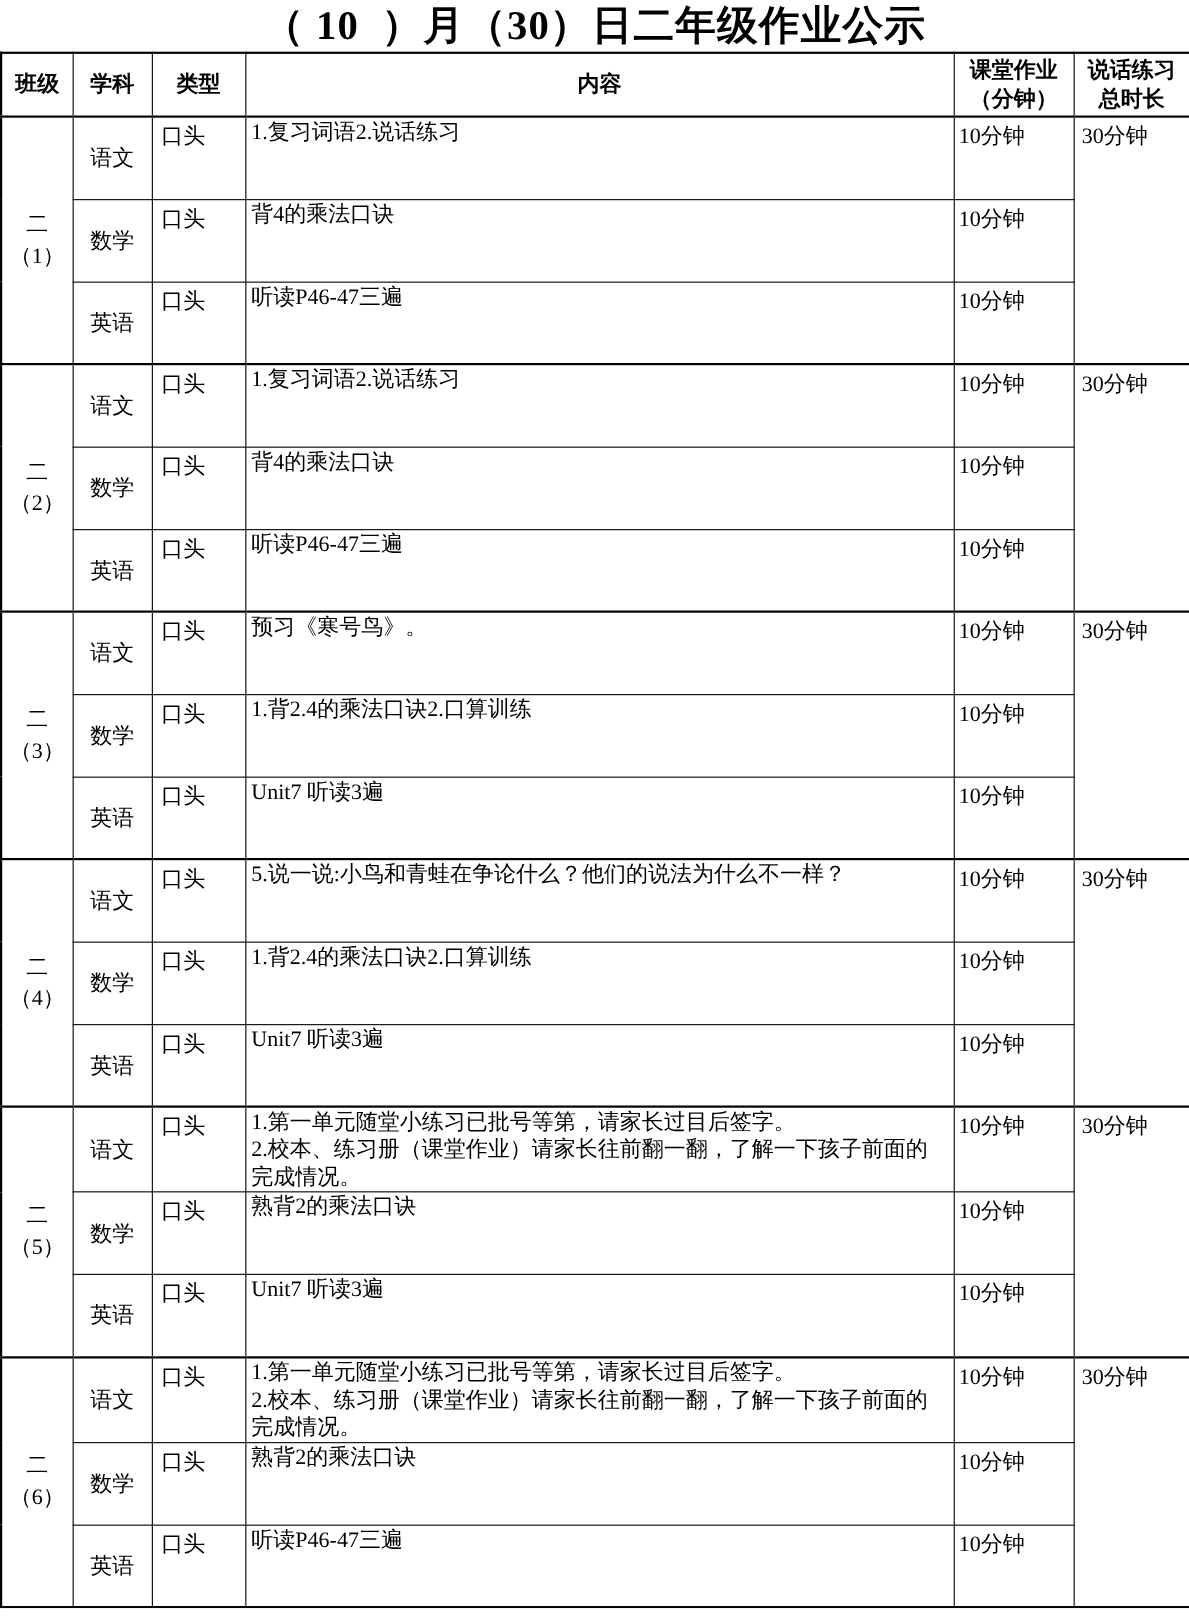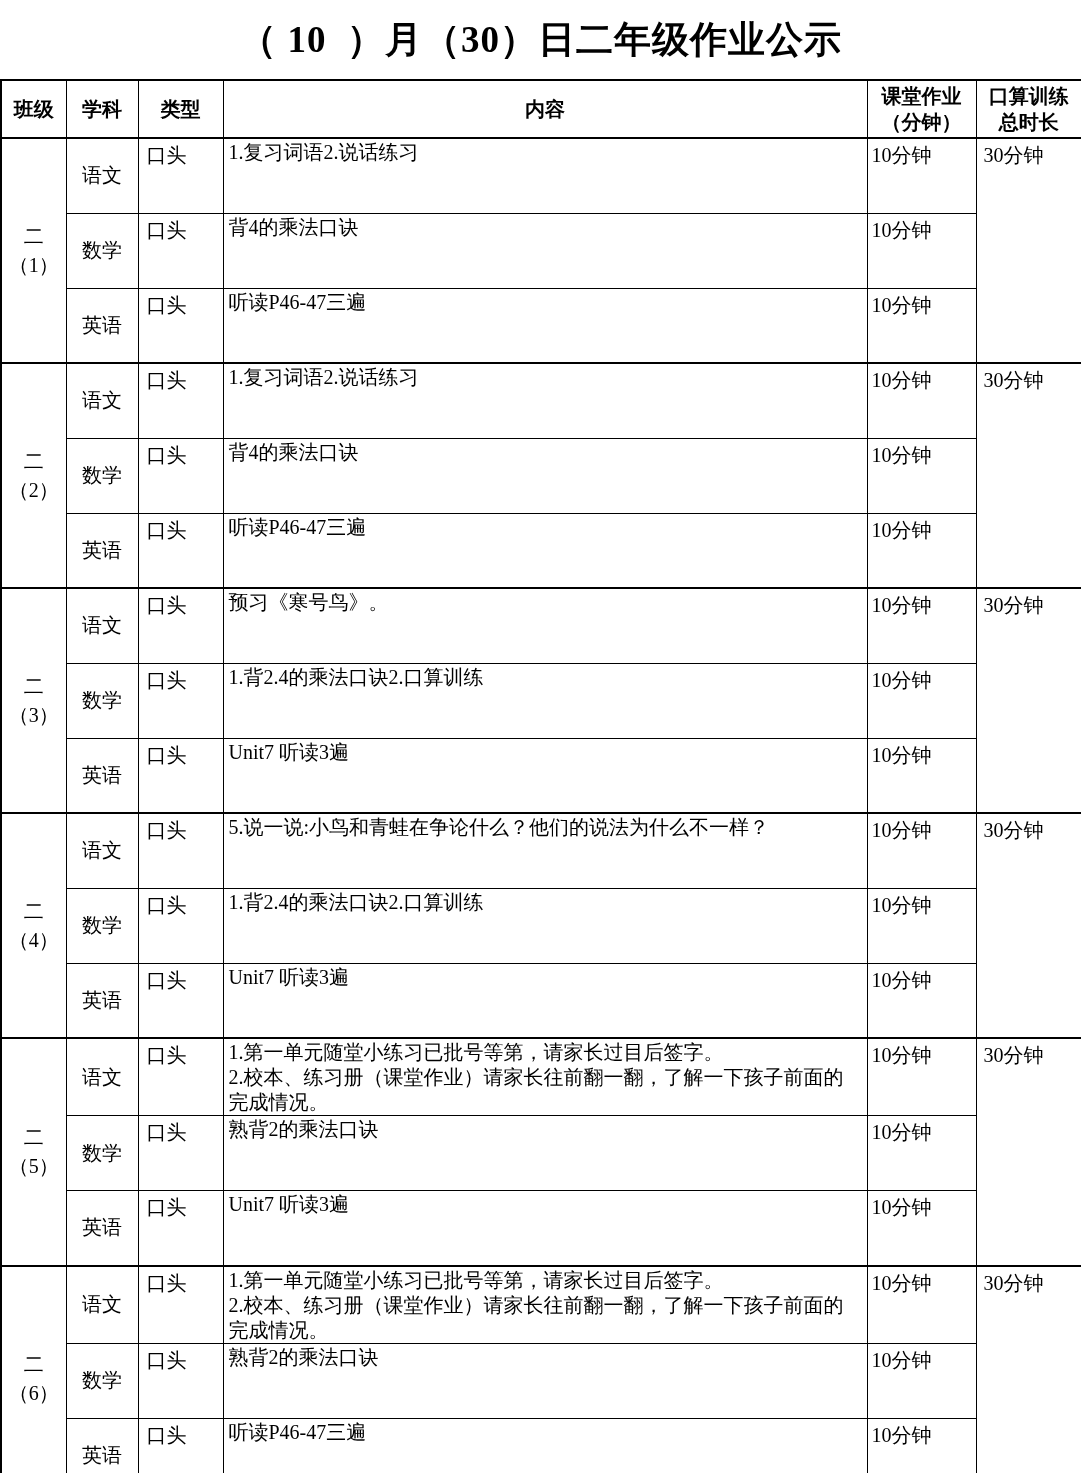--- a/index.html
+++ b/index.html
@@ -8,21 +8,21 @@
     padding: 0;
     background: #ffffff;
     color: #000000;
     font-family: "Liberation Serif", "DejaVu Serif", serif;
   }
   .page {
     width: 1081px;
     background: #ffffff;
   }
   .title {
-    margin: 16px;
+    margin: 0;
     height: 47px;
     line-height: 47px;
     text-align: center;
     font-size: 37px;
     font-weight: bold;
     letter-spacing: 1px;
     white-space: pre;
   }
   table.hw {
     width: 1081px;
@@ -95,21 +95,21 @@
       <tr class="header-row">
         <th>班级</th>
         <th>学科</th>
         <th>类型</th>
         <th>内容</th>
         <th>
           <div>课堂作业</div>
           <div>（分钟）</div>
         </th>
         <th>
-          <div>口算训练</div>
+          <div>说话练习</div>
           <div>总时长</div>
         </th>
       </tr>
     </thead>
     <tbody>
 
       <tr class="sec-start">
         <td class="class-cell" rowspan="3">
           <div>二</div>
           <div>（1）</div>

